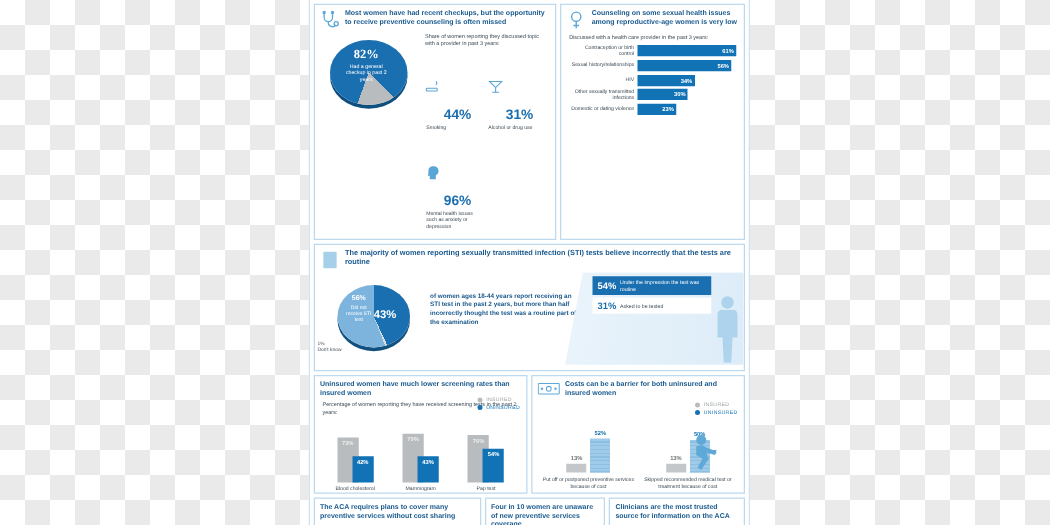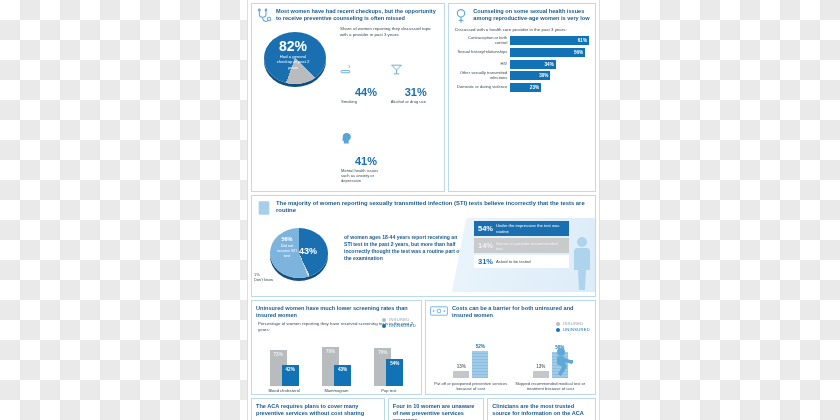--- a/index.html
+++ b/index.html
@@ -45,21 +45,21 @@
   .pie-wrap{flex:0 0 78px;position:relative;height:72px;}
   .pie{
     position:absolute;left:6px;top:6px;width:62px;height:52px;border-radius:50%/50%;
     background:conic-gradient(from 200deg,#1a6fb0 0deg 295deg,#b9bcbe 295deg 360deg);
     box-shadow:0 3px 0 #0f4f80;
   }
   .pie-lab{
     position:absolute;left:14px;top:13px;width:42px;color:#fff;text-align:center;
     font-size:4.2px;line-height:1.25;
   }
-  .pie-lab b{font-size:14px;display:block;line-height:1;margin-bottom:1px;}
+  .pie-lab b{font-size:10px;display:block;line-height:1;margin-bottom:1px;font-family:Liberation Serif, serif;}
   .stats{flex:1 1 auto;}
   .stats .cap{color:#3b4a55;font-size:4.4px;line-height:1.3;margin-bottom:3px;}
   .grid2{display:flex;flex-wrap:wrap;}
   .stat{width:50%;box-sizing:border-box;padding:1px 2px 4px 0;}
   .stat .top{display:flex;align-items:center;gap:2px;}
   .stat .ic{width:13px;height:13px;color:#58a5d6;flex:0 0 auto;}
   .stat .ic svg{width:100%;height:100%;display:block;}
   .stat .pct{color:#1a6fb0;font-weight:bold;font-size:11px;line-height:1;margin-top:46px;}
   .stat .lbl{color:#3b4a55;font-size:4.1px;line-height:1.25;margin-top:1px;padding-left:1px;}
   
@@ -213,21 +213,21 @@
               </div>
               <div class="lbl">Alcohol or drug use</div>
             </div>
             <div class="stat">
               <div class="top">
                 <span class="ic">
                   <svg viewBox="0 0 24 24" fill="currentColor">
                     <path d="M12 2c-4 0-7 3-7 7v4l-1 3h3v5h9v-6c3-1 4-3 4-6 0-4-3-7-8-7z"></path>
                   </svg>
                 </span>
-                <span class="pct">41%</span>
+                <span class="pct">96%</span>
               </div>
               <div class="lbl">Mental health issues such as anxiety or depression</div>
             </div>
           </div>
         </div>
       </div>
     </div>
 
     <div class="panel" id="p-counsel" style="flex:1 1 0">
       <div class="phead">
@@ -301,24 +301,20 @@
             <div>Don't know</div>
           </div>
         </div>
         <div class="sti-mid">of women ages 18-44 years report receiving an STI test in the past 2 years, but more than half incorrectly thought the test was a routine part of the examination</div>
         <div class="sti-right">
           <div class="sti-band"></div>
           <div class="sti-boxes">
             <div class="sti-box sb1">
               <span class="n">54%</span>
               <span class="t">Under the impression the test was routine</span>
-            </div>
-            <div class="sti-box sb2">
-              <span class="n">14%</span>
-              <span class="t">Doctor or provider recommended test</span>
             </div>
             <div class="sti-box sb3">
               <span class="n">31%</span>
               <span class="t">Asked to be tested</span>
             </div>
           </div>
           <span class="sti-fig">
             <svg viewBox="0 0 22 56" fill="currentColor">
               <circle cx="11" cy="7" r="5"></circle>
               <path d="M6 13h10c2 0 3 2 3 4v18h-4l-1 20h-6l-1-20H3V17c0-2 1-4 3-4z"></path>

